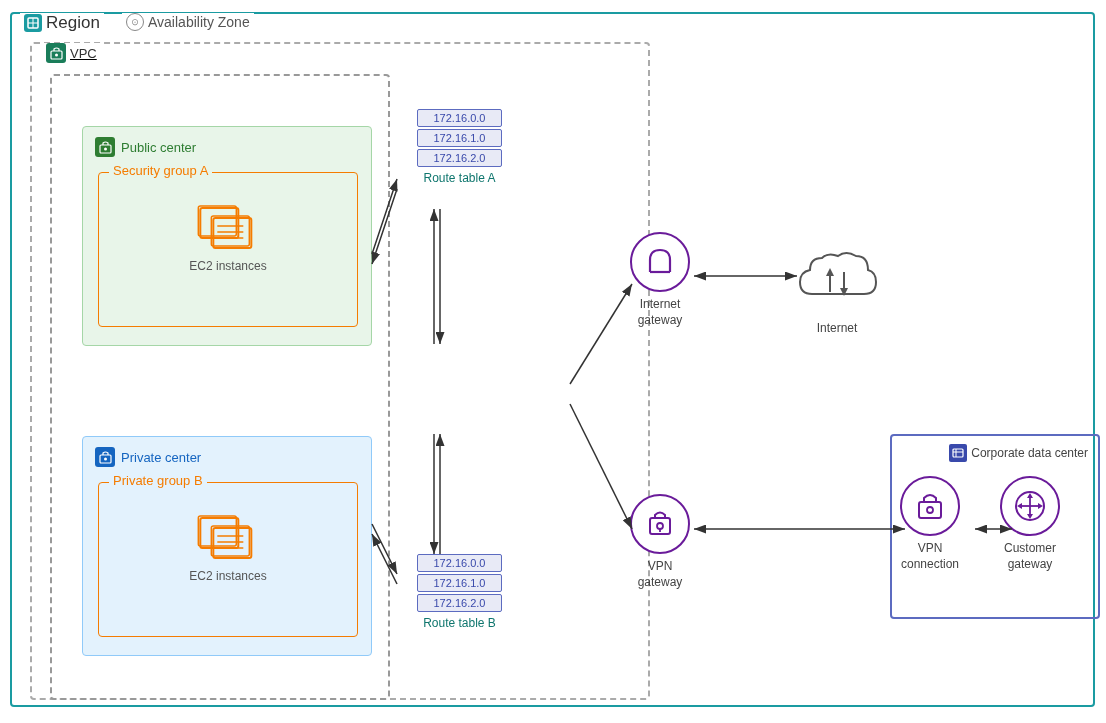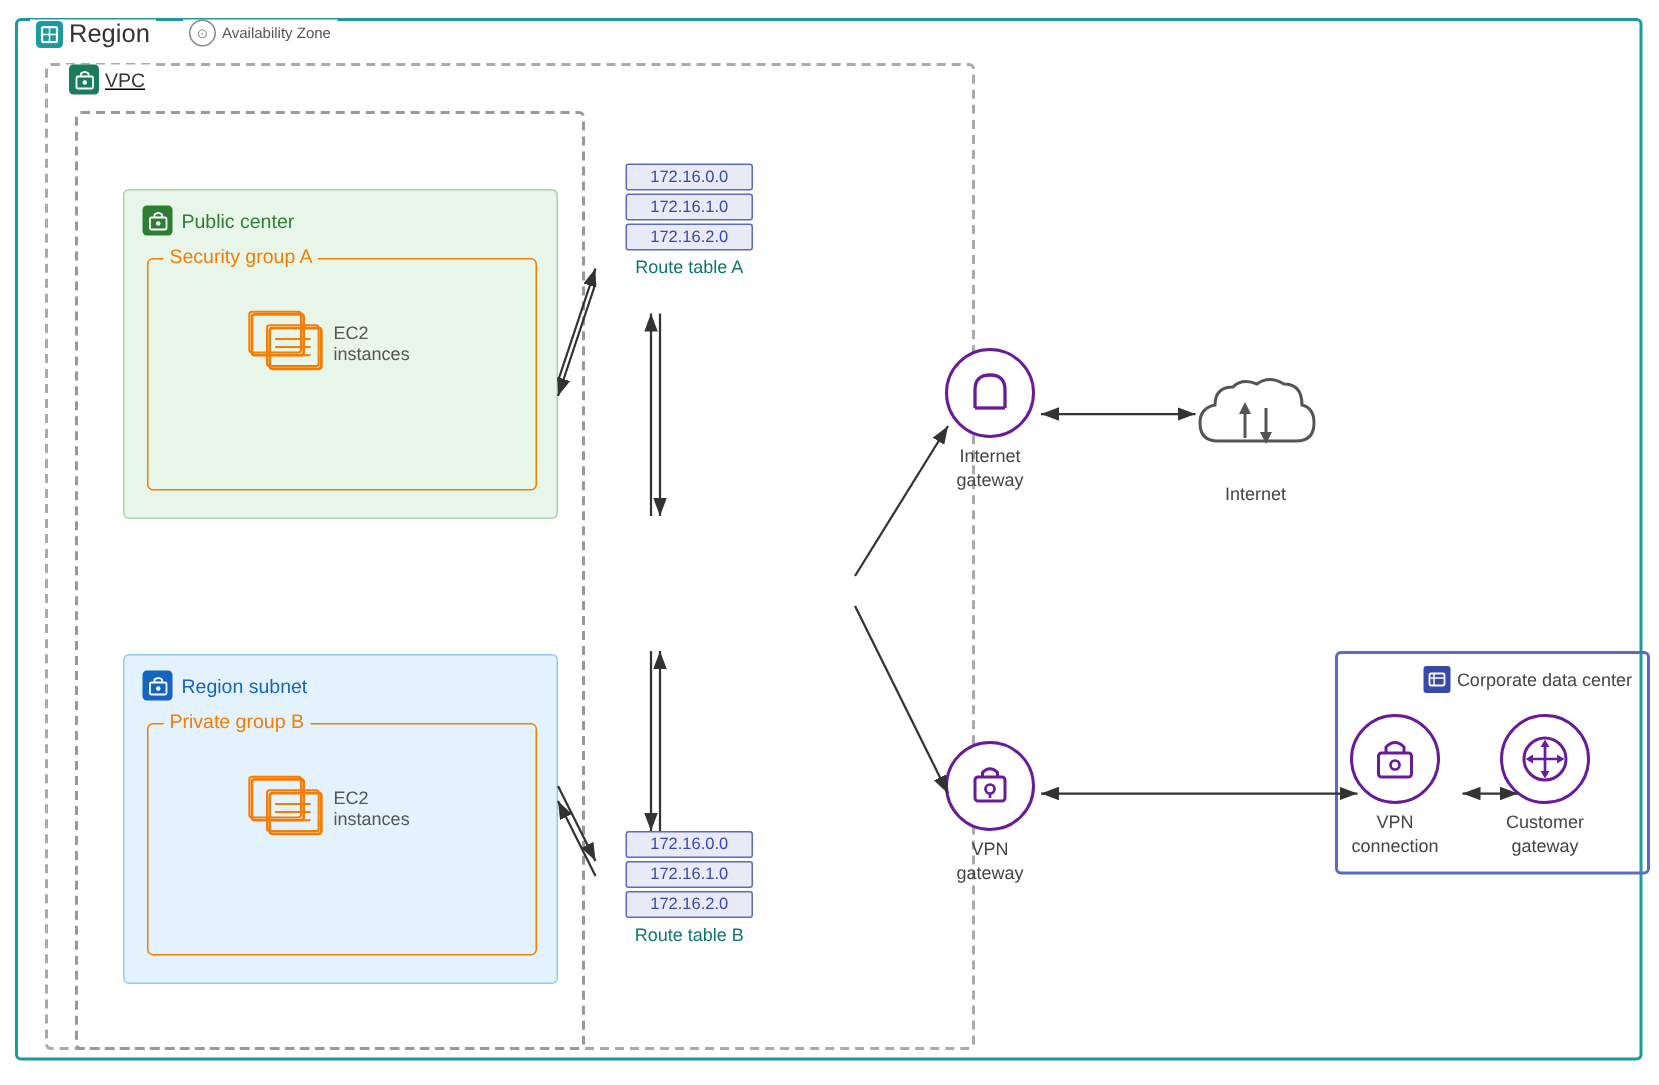--- a/index.html
+++ b/index.html
@@ -77,21 +77,21 @@
       border: 1.5px solid #888;
       border-radius: 50%;
       display: flex;
       align-items: center;
       justify-content: center;
       font-size: 9px;
       color: #888;
     }
 
     .az-text {
-      font-size: 10px;
+      font-size: 14px;
       color: #555;
     }
 
     
     .vpc-box {
       position: absolute;
       top: 28px;
       left: 18px;
       width: 620px;
       height: 658px;
@@ -230,20 +230,21 @@
       font-weight: 500;
     }
 
     
     .ec2-area {
       position: absolute;
       top: 25px;
       left: 50%;
       transform: translateX(-50%);
       display: flex;
+      flex-direction: column;
       align-items: center;
     }
 
     .ec2-label {
       font-size: 12px;
       color: #555;
       margin-top: 6px;
     }
 
     
@@ -347,21 +348,21 @@
       left: 780px;
       text-align: center;
     }
 
     
     .corp-dc-box {
       position: absolute;
       top: 420px;
       left: 878px;
       width: 210px;
-      height: 149px;
+      height: 185px;
       border: 2px solid #5c6bc0;
       border-radius: 4px;
     }
 
     .corp-dc-label {
       position: absolute;
       top: 8px;
       right: 10px;
       display: flex;
       align-items: center;
@@ -476,21 +477,21 @@
 
         <div class="private-subnet">
           <div class="subnet-label">
             <div class="subnet-icon-blue">
               <svg width="13" height="13" viewBox="0 0 13 13" fill="white">
                 <rect x="1" y="4" width="11" height="8" rx="1" fill="none" stroke="white" stroke-width="1.2"></rect>
                 <path d="M4 4 V2 Q6.5 0 9 2 V4" fill="none" stroke="white" stroke-width="1.2"></path>
                 <circle cx="6.5" cy="8" r="1.5" fill="white"></circle>
               </svg>
             </div>
-            <span class="subnet-text-blue">Region subnet</span>
+            <span class="subnet-text-blue">Private center</span>
           </div>
 
           <div class="security-group">
             <span class="sg-label-blue">Private group B</span>
             <div class="ec2-area">
               <svg width="65" height="55" viewBox="0 0 65 55">
                 <rect x="5" y="10" width="38" height="30" rx="2" fill="none" stroke="#f57c00" stroke-width="2"></rect>
                 <rect x="3" y="8" width="38" height="30" rx="2" fill="none" stroke="#f57c00" stroke-width="1.5"></rect>
                 <rect x="18" y="20" width="38" height="30" rx="2" fill="none" stroke="#f57c00" stroke-width="2"></rect>
                 <rect x="16" y="18" width="38" height="30" rx="2" fill="none" stroke="#f57c00" stroke-width="1.5"></rect>

